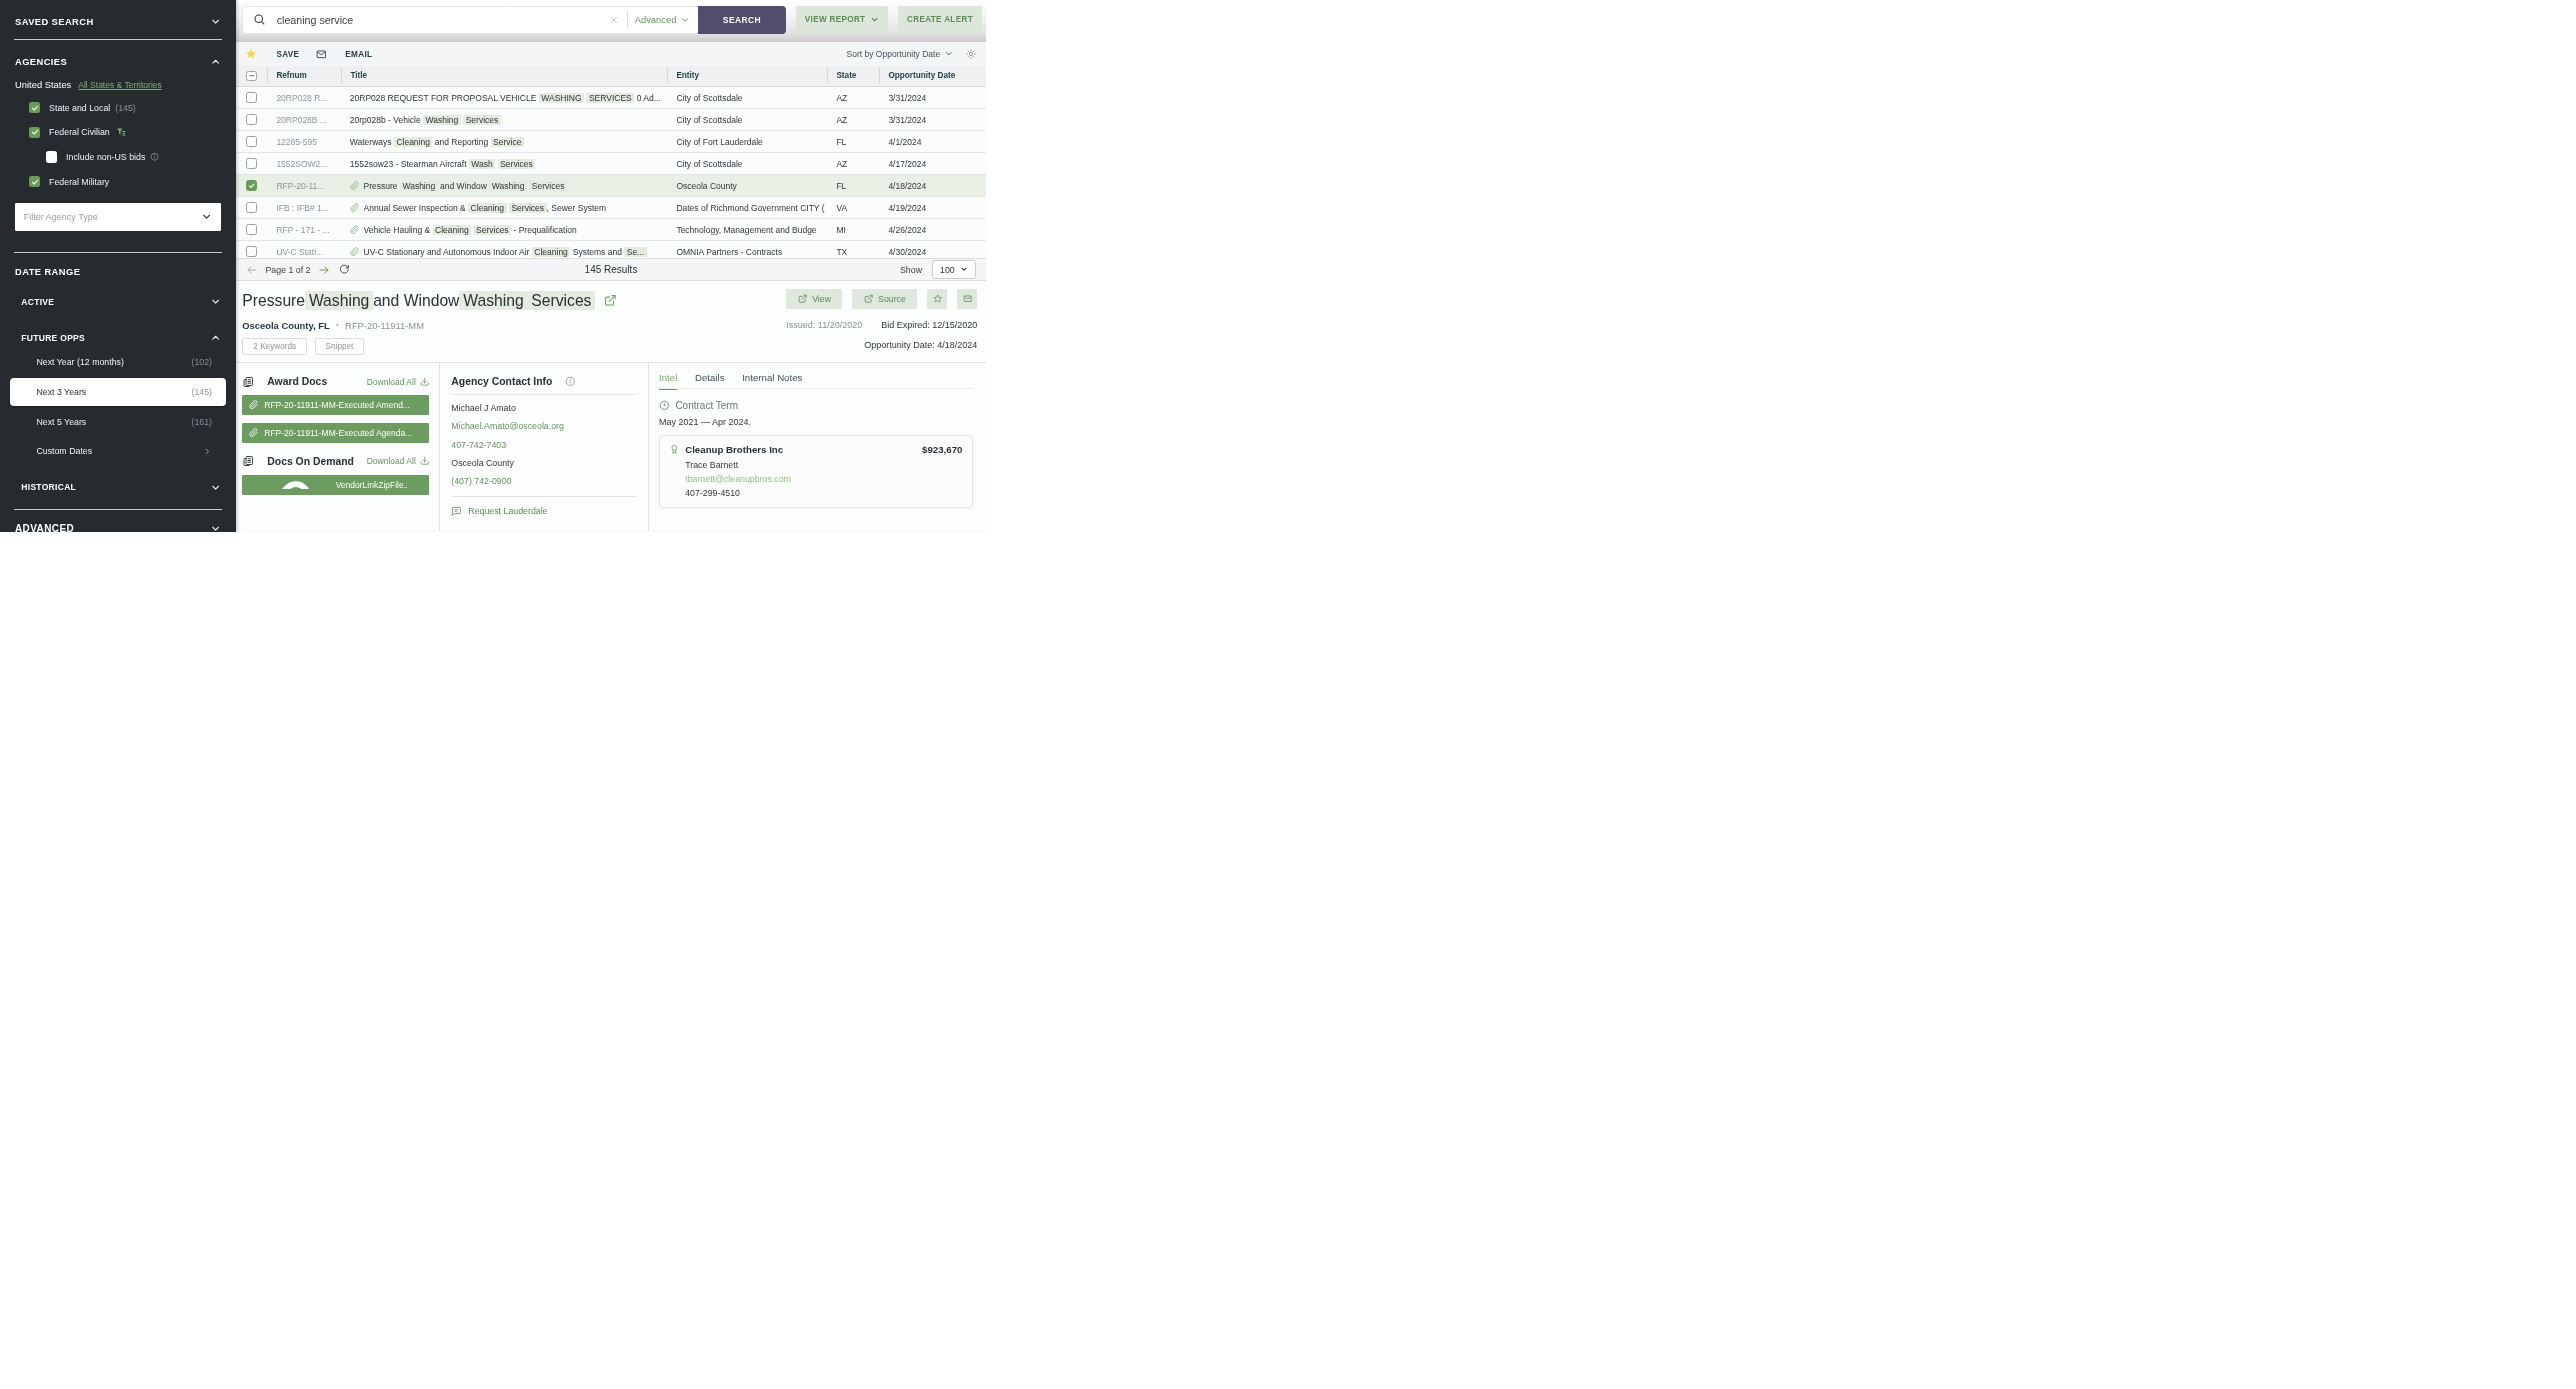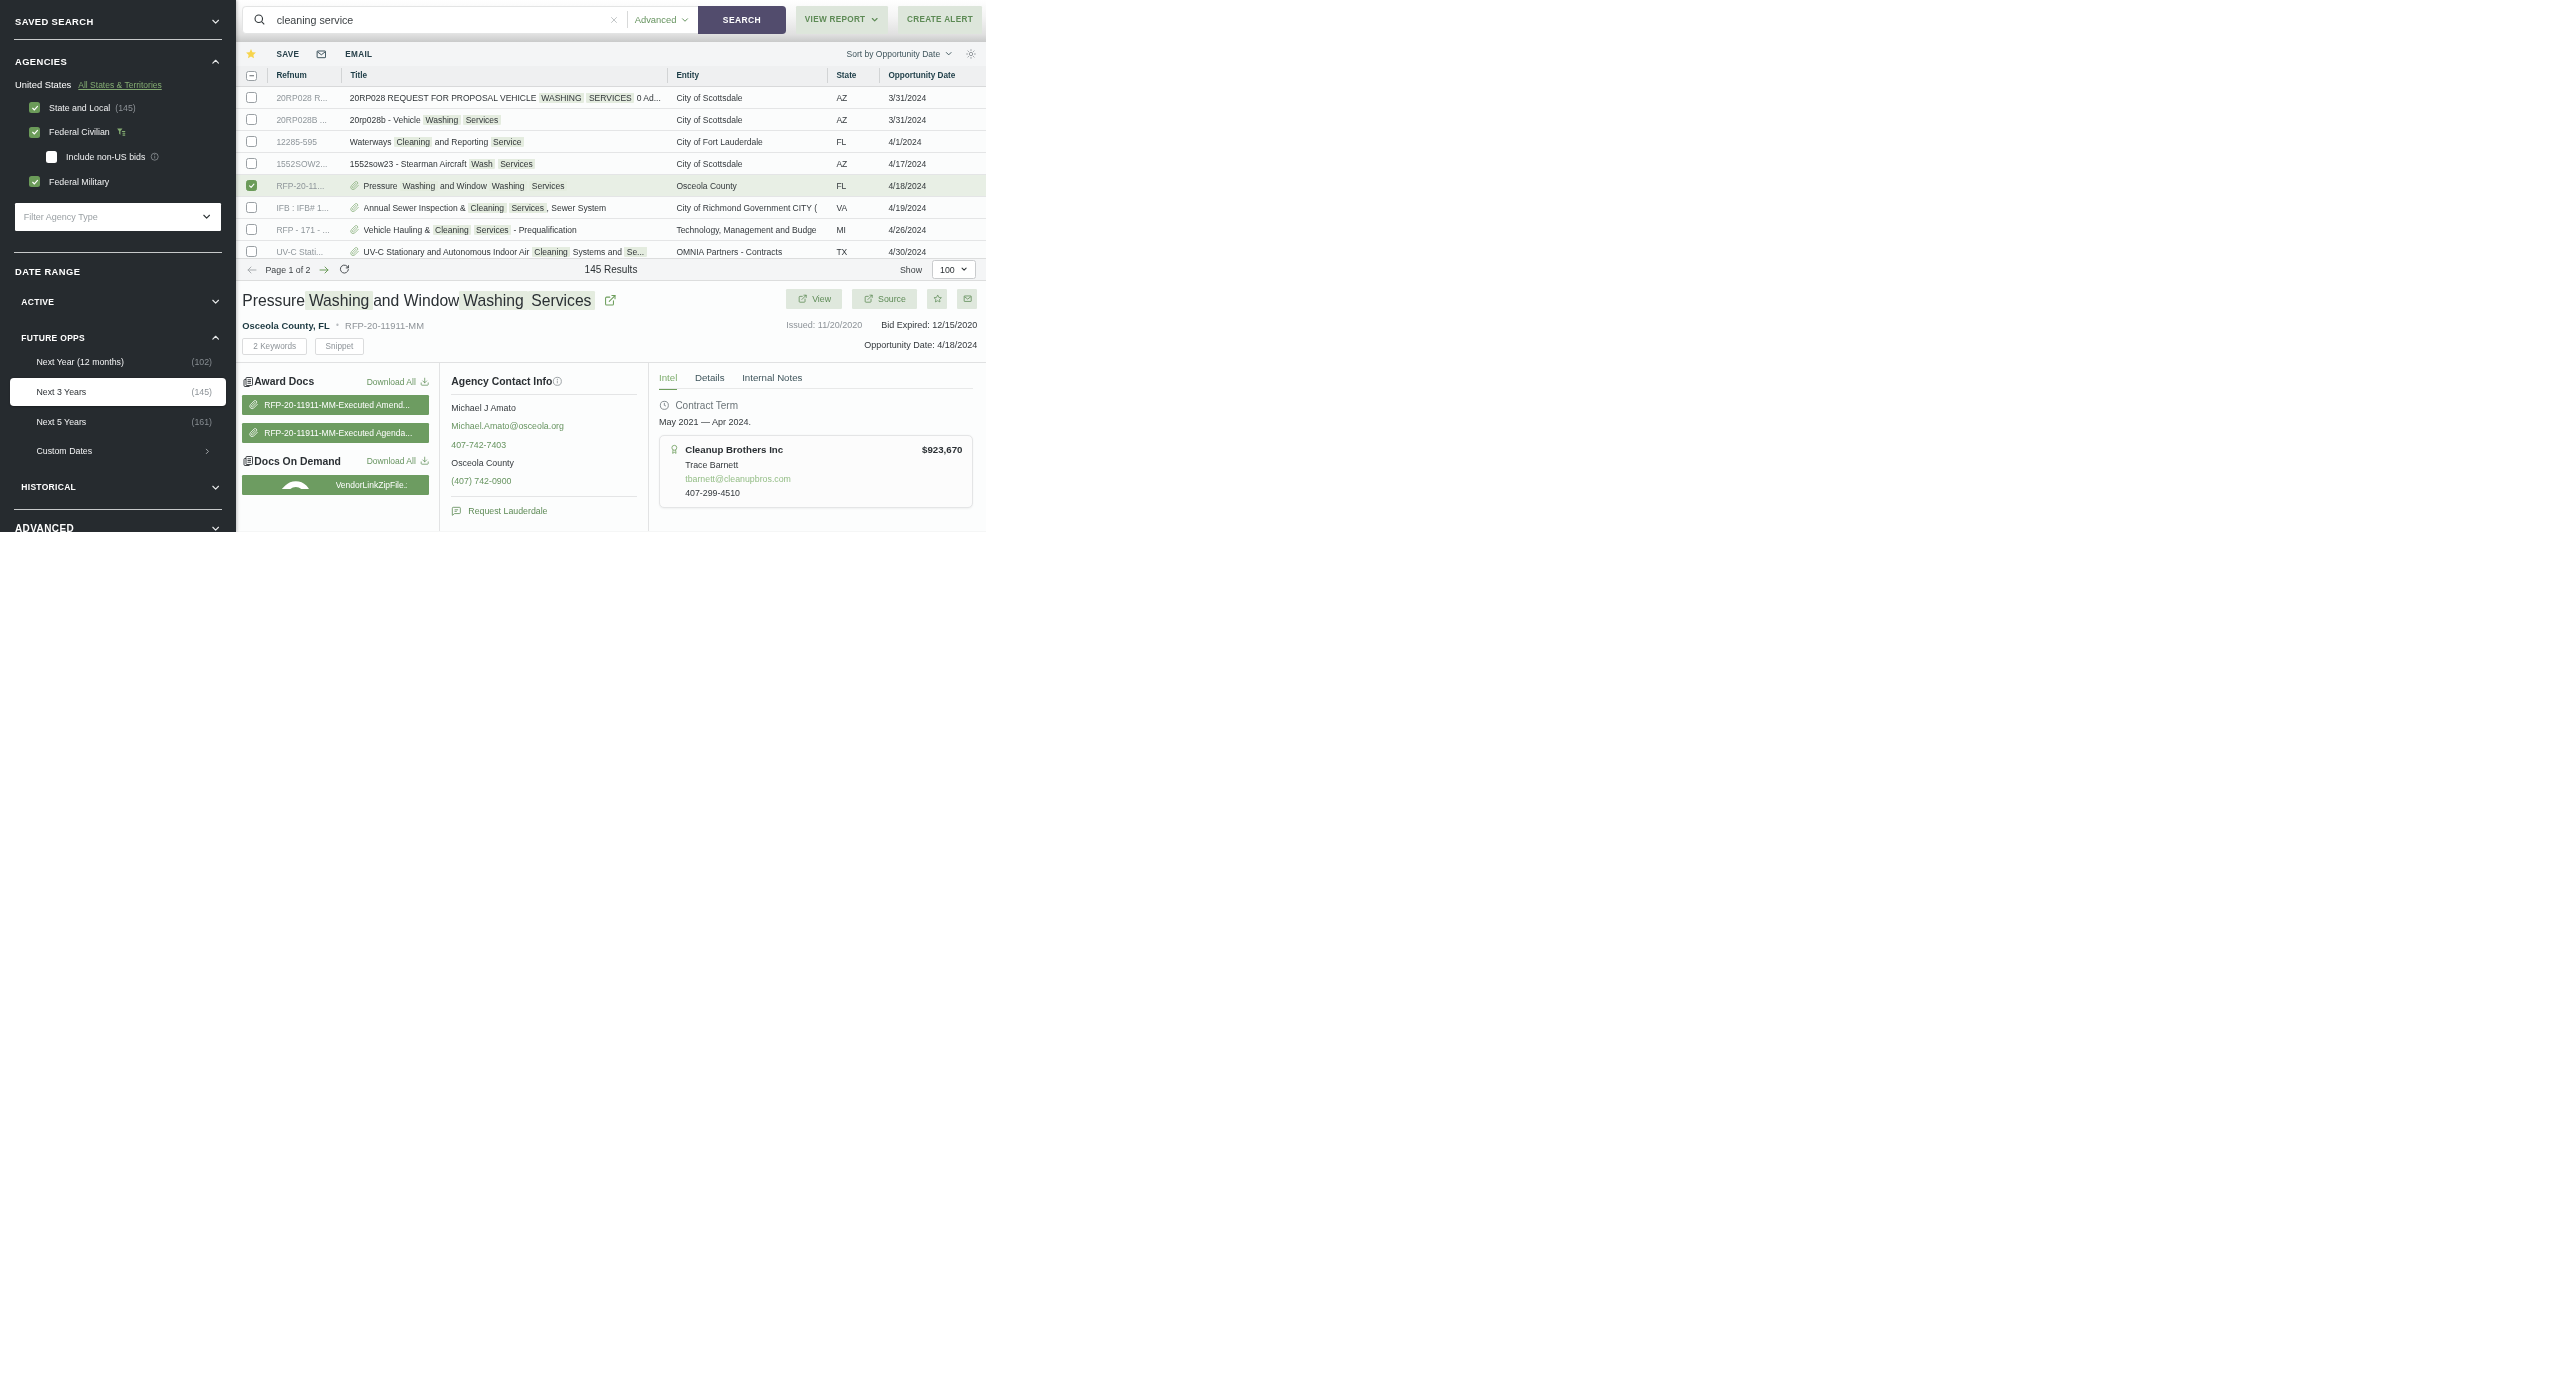--- a/index.html
+++ b/index.html
@@ -133,21 +133,21 @@
   .d-expired{color:#33383c;}
   .d-kw{position:absolute;left:6.3px;top:57px;display:flex;gap:7.5px;}
   .kwbtn{height:17px;background:#fff;border:0.6px solid #dbdcdd;border-radius:1.9px;color:#8d9398;font-size:8.2px;
          font-family:"Liberation Sans",sans-serif;padding:0 10px;cursor:pointer;}
   .d-opp{position:absolute;right:8.8px;top:59px;font-size:9px;color:#33383c;}
   .cols{position:absolute;left:0;right:0;top:81px;bottom:0;display:flex;border-top:0.6px solid #e0e1e2;background:#fcfdfd;}
   .col1{width:204px;border-right:0.6px solid #e2e3e4;box-sizing:border-box;padding:12.6px 10px 0 6.3px;}
   .col2{width:209px;border-right:0.6px solid #e2e3e4;box-sizing:border-box;padding:12.6px 11.3px 0 11.3px;}
   .col3{flex:1;box-sizing:border-box;padding:8.8px 12.6px 0 10px;}
   .sechead{display:flex;align-items:center;justify-content:space-between;}
-  .sechead .left{display:flex;align-items:center;gap:0;}
+  .sechead .left{display:flex;align-items:center;gap:13px;}
   .docsico{width:12px;height:12px;color:#2b3034;}
   .secttl{font-size:10.4px;font-weight:bold;color:#2b3034;}
   .dlall{display:flex;align-items:center;gap:3.8px;color:#679460;font-size:8.5px;cursor:pointer;}
   .dlall svg{width:9.4px;height:9.4px;}
   .docbtn{width:100%;height:20px;background:#6d9c61;border:none;border-radius:1.3px;color:#fff;font-size:8.5px;
           font-family:"Liberation Sans",sans-serif;display:flex;align-items:center;margin-top:7.5px;cursor:pointer;
           padding:0 6.3px;position:relative;box-sizing:border-box;}
   .docbtn .clipw{width:9.4px;height:9.4px;color:#fff;flex:none;margin-right:6.3px;}
   .docbtn span{overflow:hidden;white-space:nowrap;}
   .docbtn.center span{flex:1;text-align:center;margin-right:15.7px;}
@@ -480,21 +480,21 @@
             </span>
             <span class="cell c-ref">IFB : IFB# 1...</span>
             <span class="cell c-title">
               <span class="clip">
                 <svg viewBox="0 0 24 24" fill="none" stroke="currentColor" stroke-width="2" stroke-linecap="round">
                   <path d="M21.4 11.05l-9.19 9.19a6 6 0 0 1-8.49-8.49l9.19-9.19a4 4 0 0 1 5.66 5.66l-9.2 9.19a2 2 0 0 1-2.83-2.83l8.49-8.48"></path>
                 </svg>
               </span>
               <span style="overflow: hidden; white-space: nowrap;"><span>Annual Sewer Inspection &amp; </span><span class="hl">Cleaning</span><span> </span><span class="hl">Services</span><span>, Sewer System</span></span>
             </span>
-            <span class="cell c-ent">City of Richmond Government CITY (</span>
+            <span class="cell c-ent">Dates of Richmond Government CITY (</span>
             <span class="cell c-state">VA</span>
             <span class="cell c-date">4/19/2024</span>
           </div>
           <div class="trow">
             <span class="cell c-check">
               <span class="rcbx"></span>
             </span>
             <span class="cell c-ref">RFP - 171 - ...</span>
             <span class="cell c-title">
               <span class="clip">

